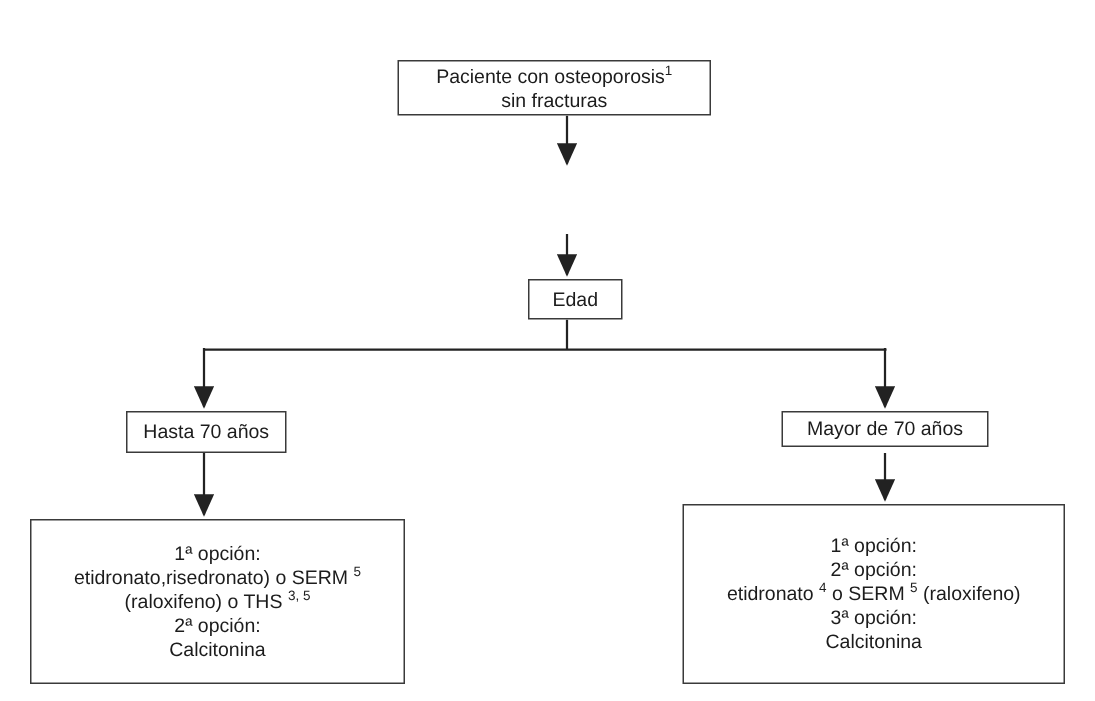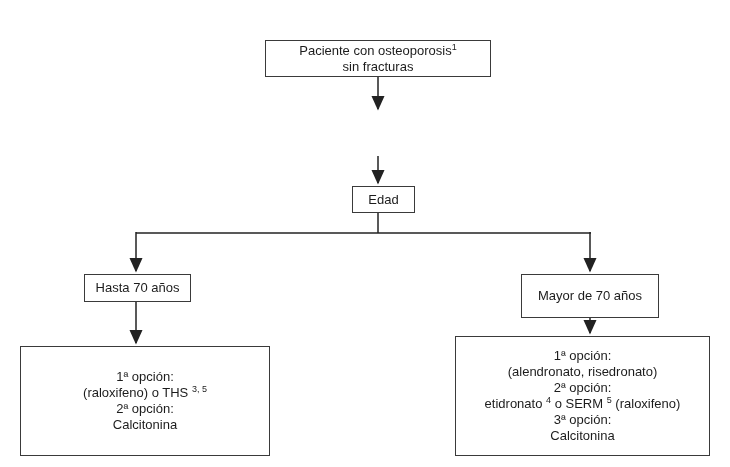--- a/index.html
+++ b/index.html
@@ -62,53 +62,56 @@
 
     <line x1="136" y1="232" x2="136" y2="271" stroke="#222222" stroke-width="1.5" marker-end="url(#ah)"></line>
 
     <line x1="590" y1="232" x2="590" y2="271" stroke="#222222" stroke-width="1.5" marker-end="url(#ah)"></line>
 
     <line x1="136" y1="302" x2="136" y2="343" stroke="#222222" stroke-width="1.5" marker-end="url(#ah)"></line>
 
     <line x1="590" y1="302" x2="590" y2="333" stroke="#222222" stroke-width="1.5" marker-end="url(#ah)"></line>
   </svg>
 
-  <div class="box" style="left:265px; top:40px; width:226px; height:37px;">
+  <div class="box" style="left:265px; top:40px; width:209px; height:37px;">
     <div class="line">
       <span>Paciente con osteoporosis</span><sup>1</sup>
     </div>
     <div class="line">sin fracturas</div>
   </div>
 
 
   <div class="box" style="left:352px; top:186px; width:63px; height:27px;">
     <div class="line">Edad</div>
   </div>
 
   <div class="box" style="left:84px; top:274px; width:107px; height:28px;">
     <div class="line">Hasta 70 años</div>
   </div>
 
-  <div class="box" style="left:521px; top:274px; width:138px; height:44px;">
+  <div class="box" style="left:521px; top:274px; width:138px; height:24px;">
     <div class="line">Mayor de 70 años</div>
   </div>
 
   <div class="box" style="left:20px; top:346px; width:250px; height:110px;">
     <div class="line">1ª opción:</div>
+    <div class="line">
+      <span>etidronato,risedronato) o SERM</span>
+      <sup>5</sup>
+    </div>
     <div class="line">
       <span>(raloxifeno) o THS</span>
       <sup>3, 5</sup>
     </div>
     <div class="line">2ª opción:</div>
     <div class="line">Calcitonina</div>
   </div>
 
   <div class="box" style="left:455px; top:336px; width:255px; height:120px;">
     <div class="line">1ª opción:</div>
-    <div class="line">(alendronato, risedronato)</div>
     <div class="line">2ª opción:</div>
     <div class="line">
       <span>etidronato</span>
       <sup>4</sup>
       <span>o SERM</span>
       <sup>5</sup>
       <span>(raloxifeno)</span>
     </div>
     <div class="line">3ª opción:</div>
     <div class="line">Calcitonina</div>

